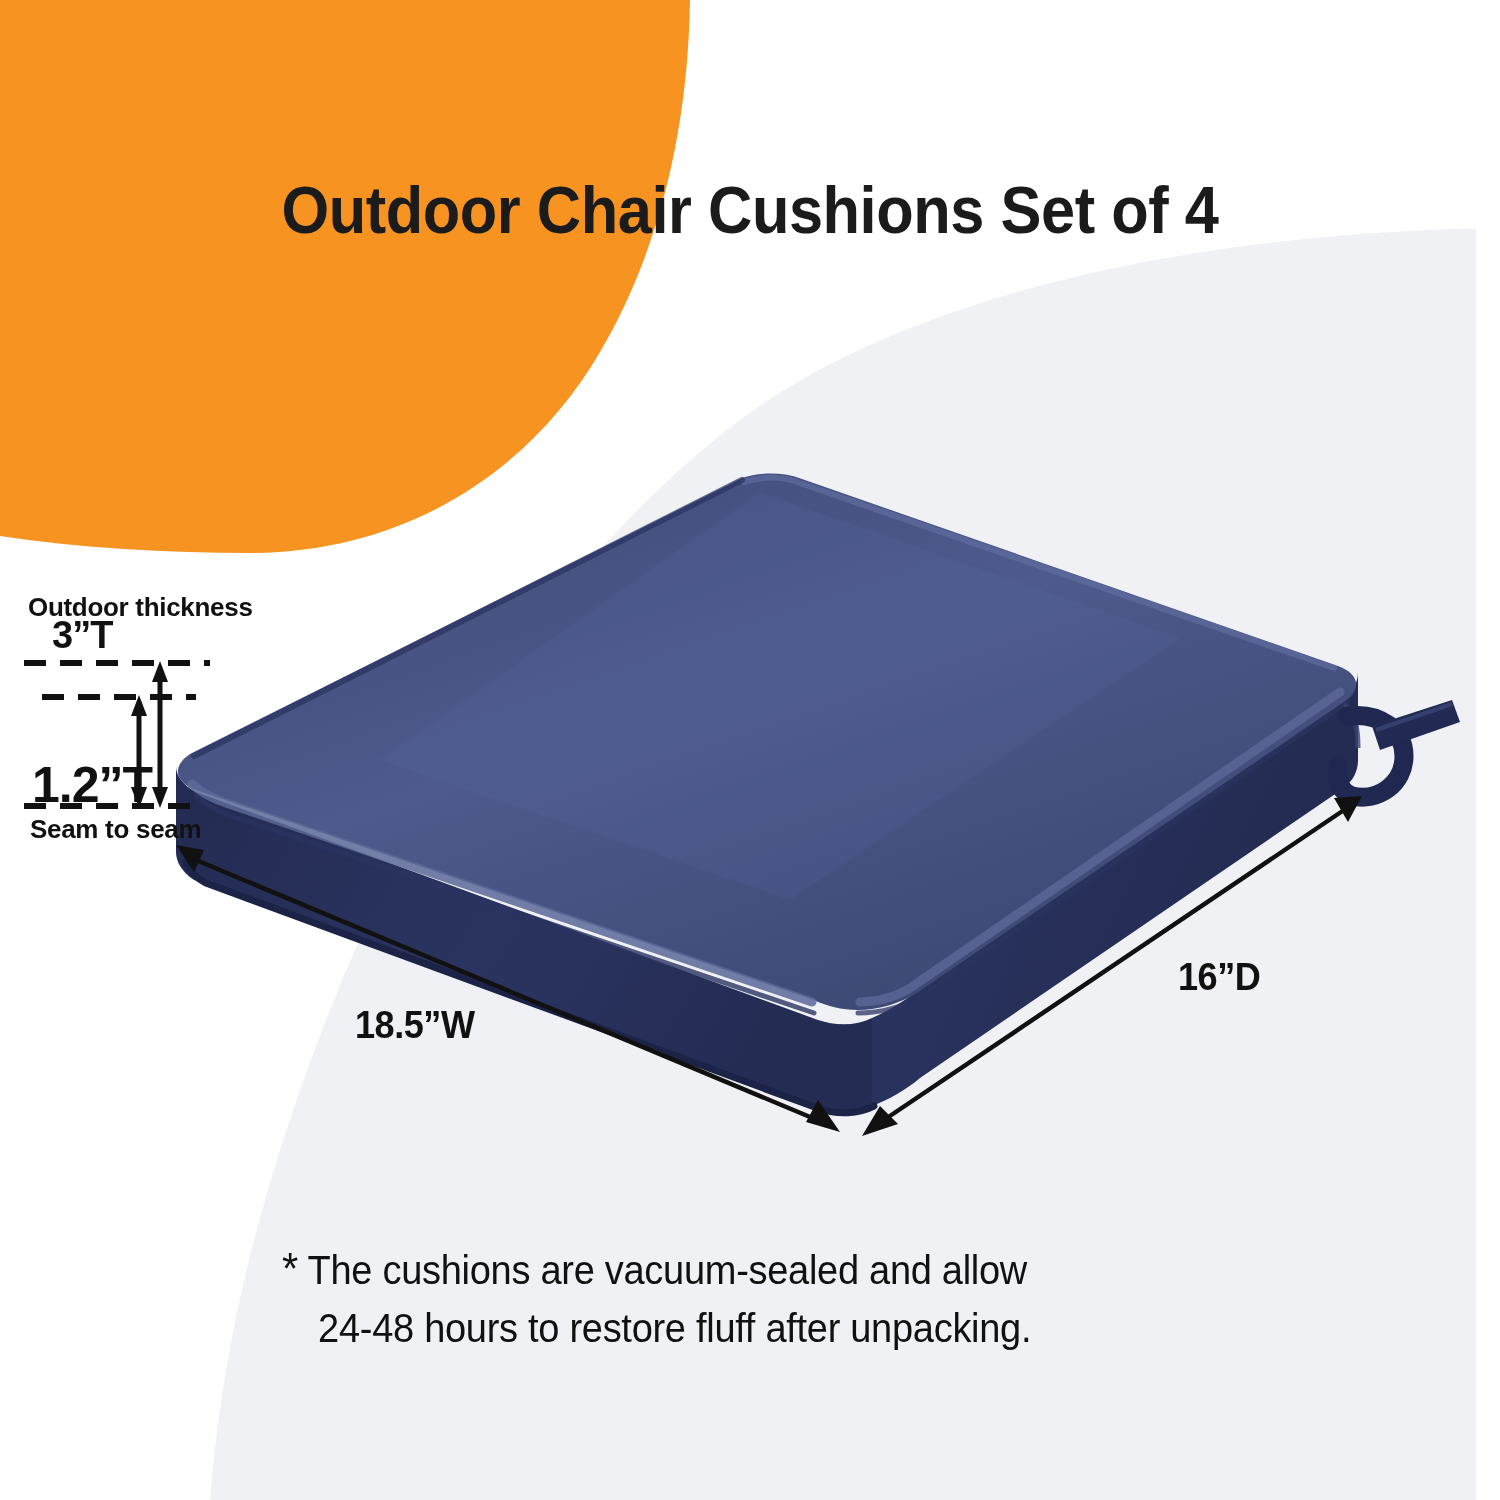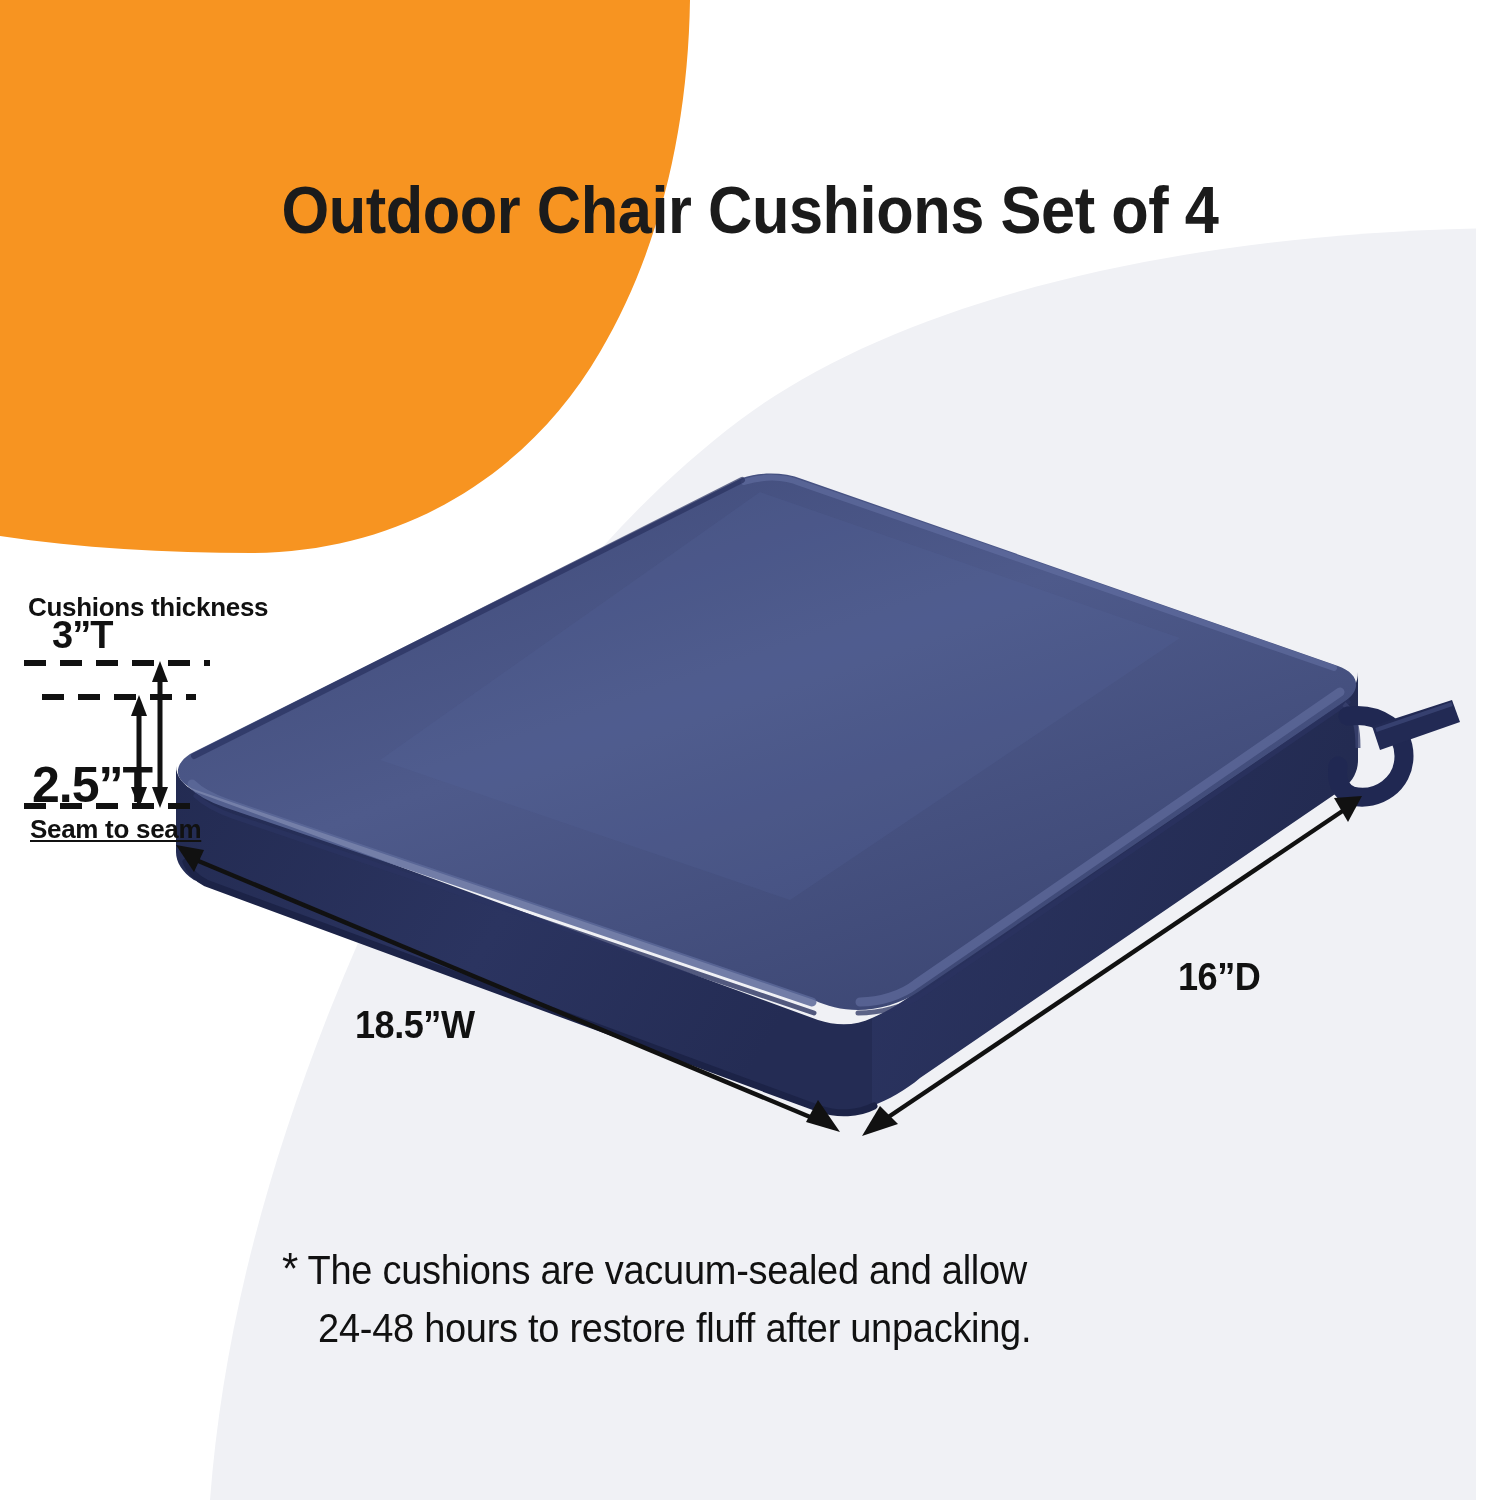--- a/index.html
+++ b/index.html
@@ -28,21 +28,21 @@
     position:absolute;
     color:#111111;
     font-weight:bold;
     white-space:nowrap;
     font-family:"Liberation Sans","DejaVu Sans",sans-serif;
     transform-origin:0 50%;
   }
   #lbl-cushion-thickness{left:28px;top:592px;font-size:26px;letter-spacing:-0.3px;}
   #lbl-thick-3{left:52px;top:614px;font-size:38px;letter-spacing:-1px;}
   #lbl-thick-25{left:32px;top:756px;font-size:50px;letter-spacing:-1px;}
-  #lbl-seam{left:30px;top:814px;font-size:26px;letter-spacing:-0.3px;text-decoration:underline;}
+  #lbl-seam{left:30px;top:814px;font-size:26px;letter-spacing:-0.3px;}
   #lbl-width{left:355px;top:1004px;font-size:38px;letter-spacing:-0.5px;transform:scaleX(0.95);}
   #lbl-depth{left:1178px;top:956px;font-size:38px;letter-spacing:-0.5px;transform:scaleX(0.95);}
   #note{
     position:absolute;left:282px;top:1238px;width:1000px;
     font-size:40px;line-height:1.42;color:#111111;font-weight:normal;
     letter-spacing:-0.3px;
     transform:scaleX(0.95);transform-origin:0 0;
     font-family:"Liberation Sans","DejaVu Sans",sans-serif;
   }
   #note .star{font-size:44px;}
@@ -171,23 +171,23 @@
 
     <g>
       <line x1="1344" y1="810" x2="878" y2="1124" stroke="#111111" stroke-width="4.5"></line>
       <polygon points="1362,796 1334,798 1348,822" fill="#111111"></polygon>
       <polygon points="862,1136 880,1106 898,1124" fill="#111111"></polygon>
     </g>
   </svg>
 
   <div id="title">Outdoor Chair Cushions Set of 4</div>
 
-  <div class="dimlabel" id="lbl-cushion-thickness">Cushions thickness</div>
+  <div class="dimlabel" id="lbl-cushion-thickness">Outdoor thickness</div>
   <div class="dimlabel" id="lbl-thick-3">3”T</div>
-  <div class="dimlabel" id="lbl-thick-25">2.5”T</div>
+  <div class="dimlabel" id="lbl-thick-25">1.2”T</div>
   <div class="dimlabel" id="lbl-seam">Seam to seam</div>
   <div class="dimlabel" id="lbl-width">18.5”W</div>
   <div class="dimlabel" id="lbl-depth">16”D</div>
 
   <div id="note">
     <span class="star">*</span>
     <span>The cushions are vacuum-sealed and allow</span>
     <span class="l2">24-48 hours to restore fluff after unpacking.</span>
   </div>
 

